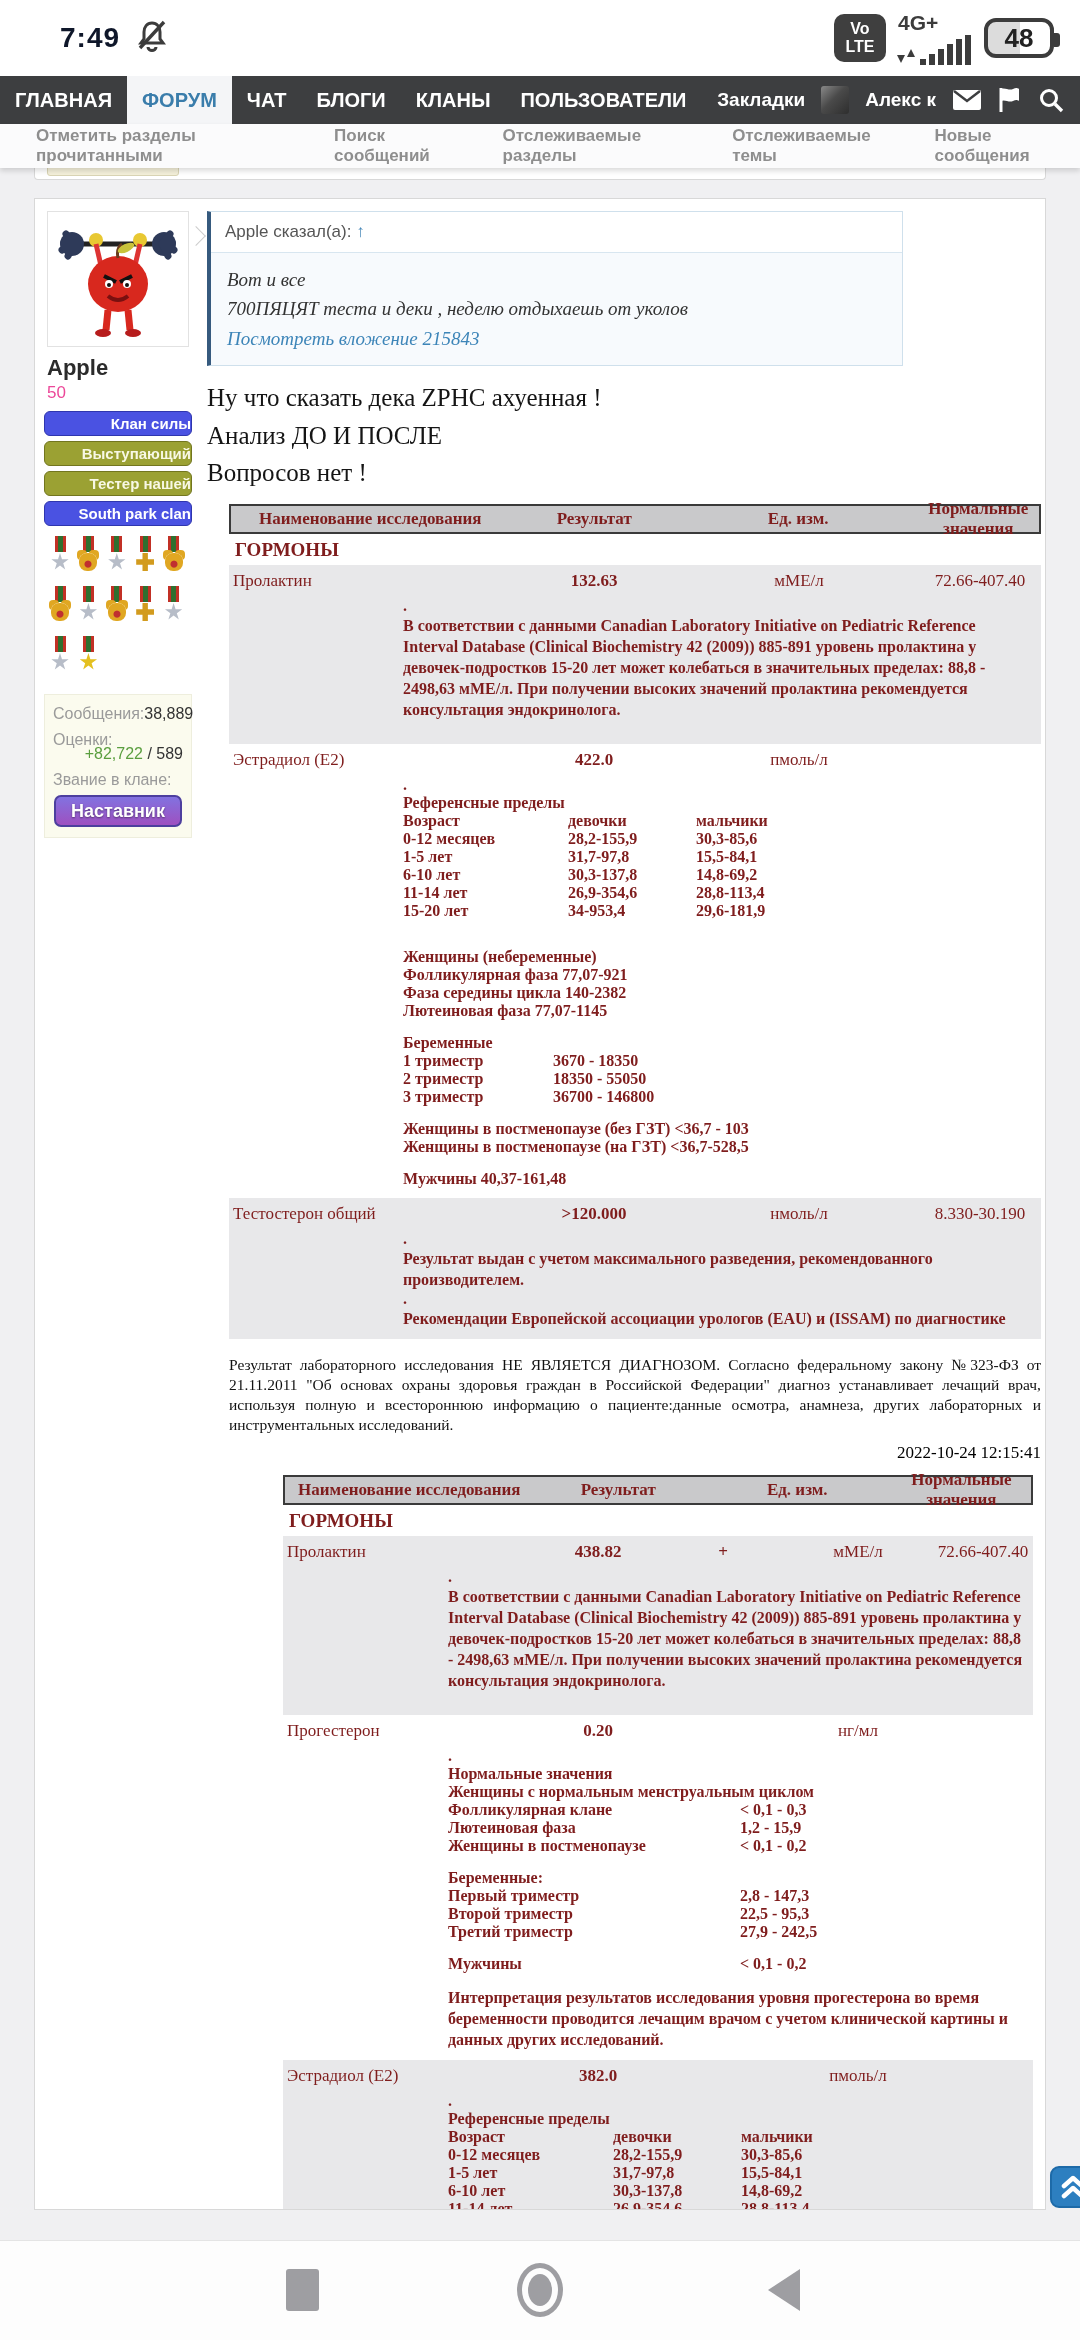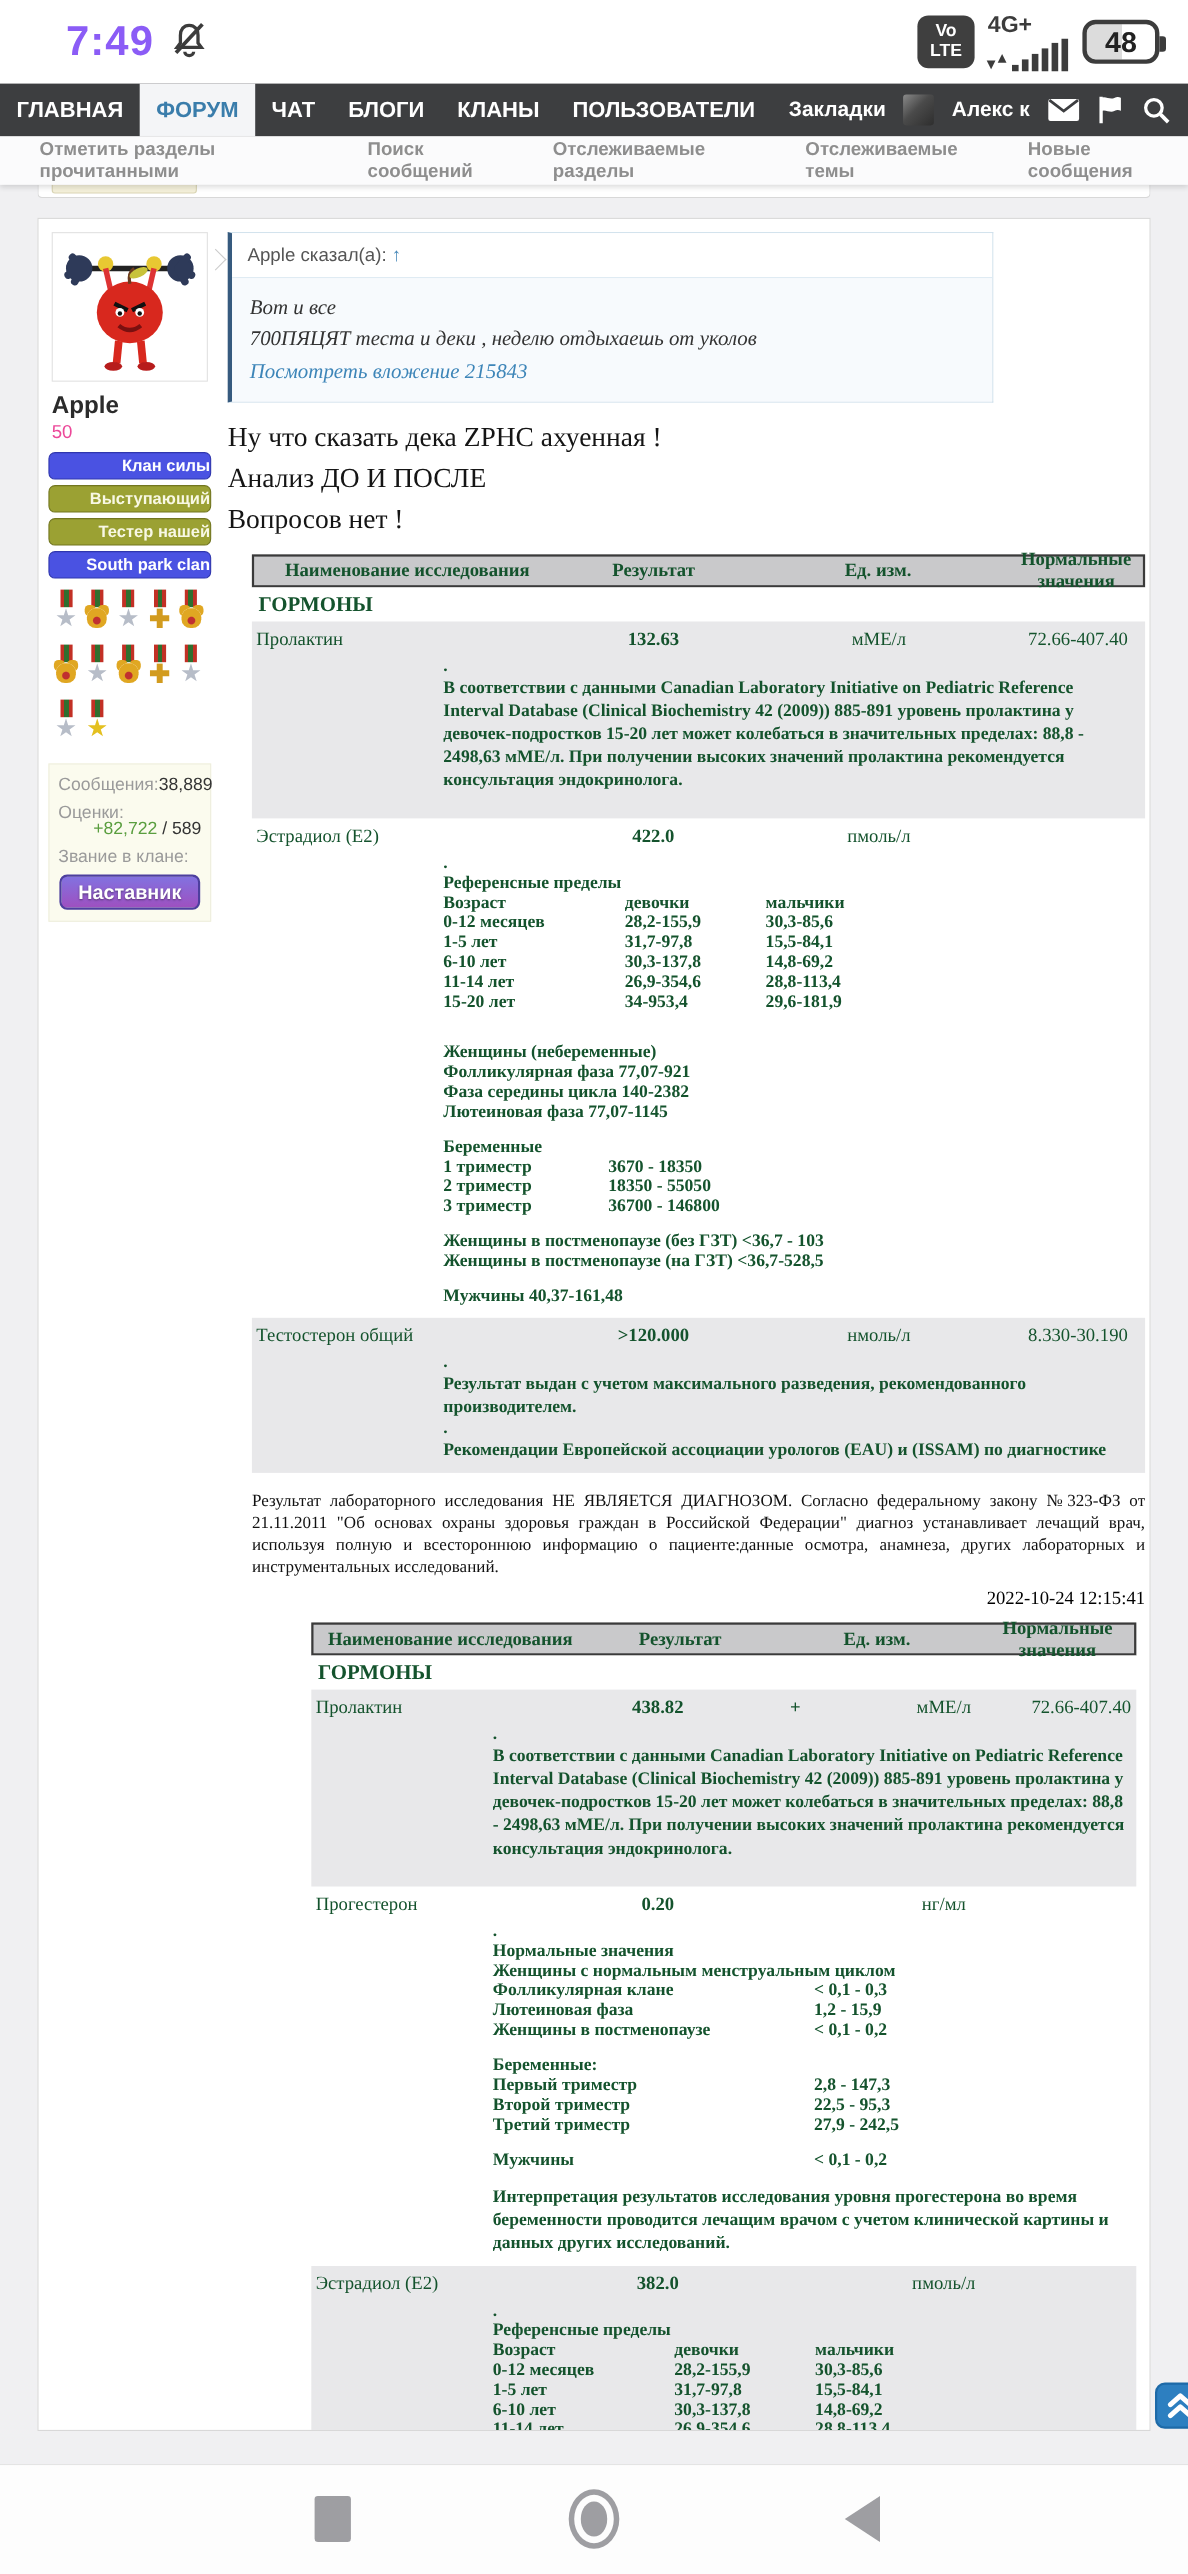--- a/index.html
+++ b/index.html
@@ -3,21 +3,21 @@
 <meta charset="utf-8">
 <style>
   * { margin:0; padding:0; box-sizing:border-box; }
   html,body { background:#888; }
   .screen{ position:relative; width:1080px; height:2340px; background:#fff;
     font-family:"Liberation Sans", sans-serif; overflow:hidden; margin:0 auto; }
 
   
   .statusbar{ position:absolute; top:0; left:0; width:1080px; height:76px; background:#fff;
     display:flex; align-items:center; }
-  .sb-time{ margin-left:60px; font-size:38px; font-weight:600; color:#8b5cf6; letter-spacing:1px;}
+  .sb-time{ margin-left:60px; font-size:28px; font-weight:600; color:#0f172a; letter-spacing:1px;}
   .sb-bell{ margin-left:14px; }
   .sb-right{ position:absolute; right:18px; top:0; height:76px; display:flex; align-items:center; gap:10px;}
   .volte{ width:52px; height:48px; background:#3f3f3f; border-radius:10px; color:#fff;
     font-size:16px; font-weight:bold; line-height:1.1; display:flex; flex-direction:column;
     align-items:center; justify-content:center;}
   .netgroup{ display:flex; flex-direction:column; align-items:flex-start; margin-right:2px;}
   .nettype{ font-size:21px; color:#3c3c3c; font-weight:600; margin-left:2px;}
   .netrow{ display:flex; align-items:flex-end; gap:2px;}
   .battery{ position:relative; width:70px; height:40px; border:4px solid #3c3c3c; border-radius:12px;
     display:flex; align-items:center; justify-content:center;
@@ -97,21 +97,21 @@
     color:#555;}
   .q-head .arr{ color:#4788b8; cursor:pointer;}
   .q-body{ background:#f7fafd; padding:12px 16px; font-family:"Liberation Serif", serif;
     font-style:italic; font-size:19px; color:#333; line-height:1.55;}
   .q-link{ color:#3d85b8; cursor:pointer;}
 
   .msg-text{ font-family:"Liberation Serif", serif; font-size:25px; color:#151515; line-height:1.3;}
   .msg-text div{ margin-bottom:5px;}
 
   
-  .lab{ font-family:"Liberation Serif", serif; color:#14532d;}
+  .lab{ font-family:"Liberation Serif", serif; color:#7f1d1d;}
   .lab1{ margin:14px 0 0 22px; width:812px;}
   .lab2{ margin:12px 0 0 76px; width:750px;}
   .lab-head{ display:flex; background:#c9c9cb; border:2px solid #3a3a3a; height:30px;
     align-items:center; font-weight:bold; font-size:17px;}
   .lab-head span{ text-align:center;}
   .lab-section{ font-weight:bold; font-size:19px; padding:5px 0 4px 6px; background:#fff;}
   .lab-block.shade{ background:#e8e8ea;}
   .analyte{ display:flex; align-items:center; height:32px; font-size:17px;}
   .analyte .nm{ padding-left:4px;}
   .analyte .rs{ text-align:center; font-weight:bold;}

